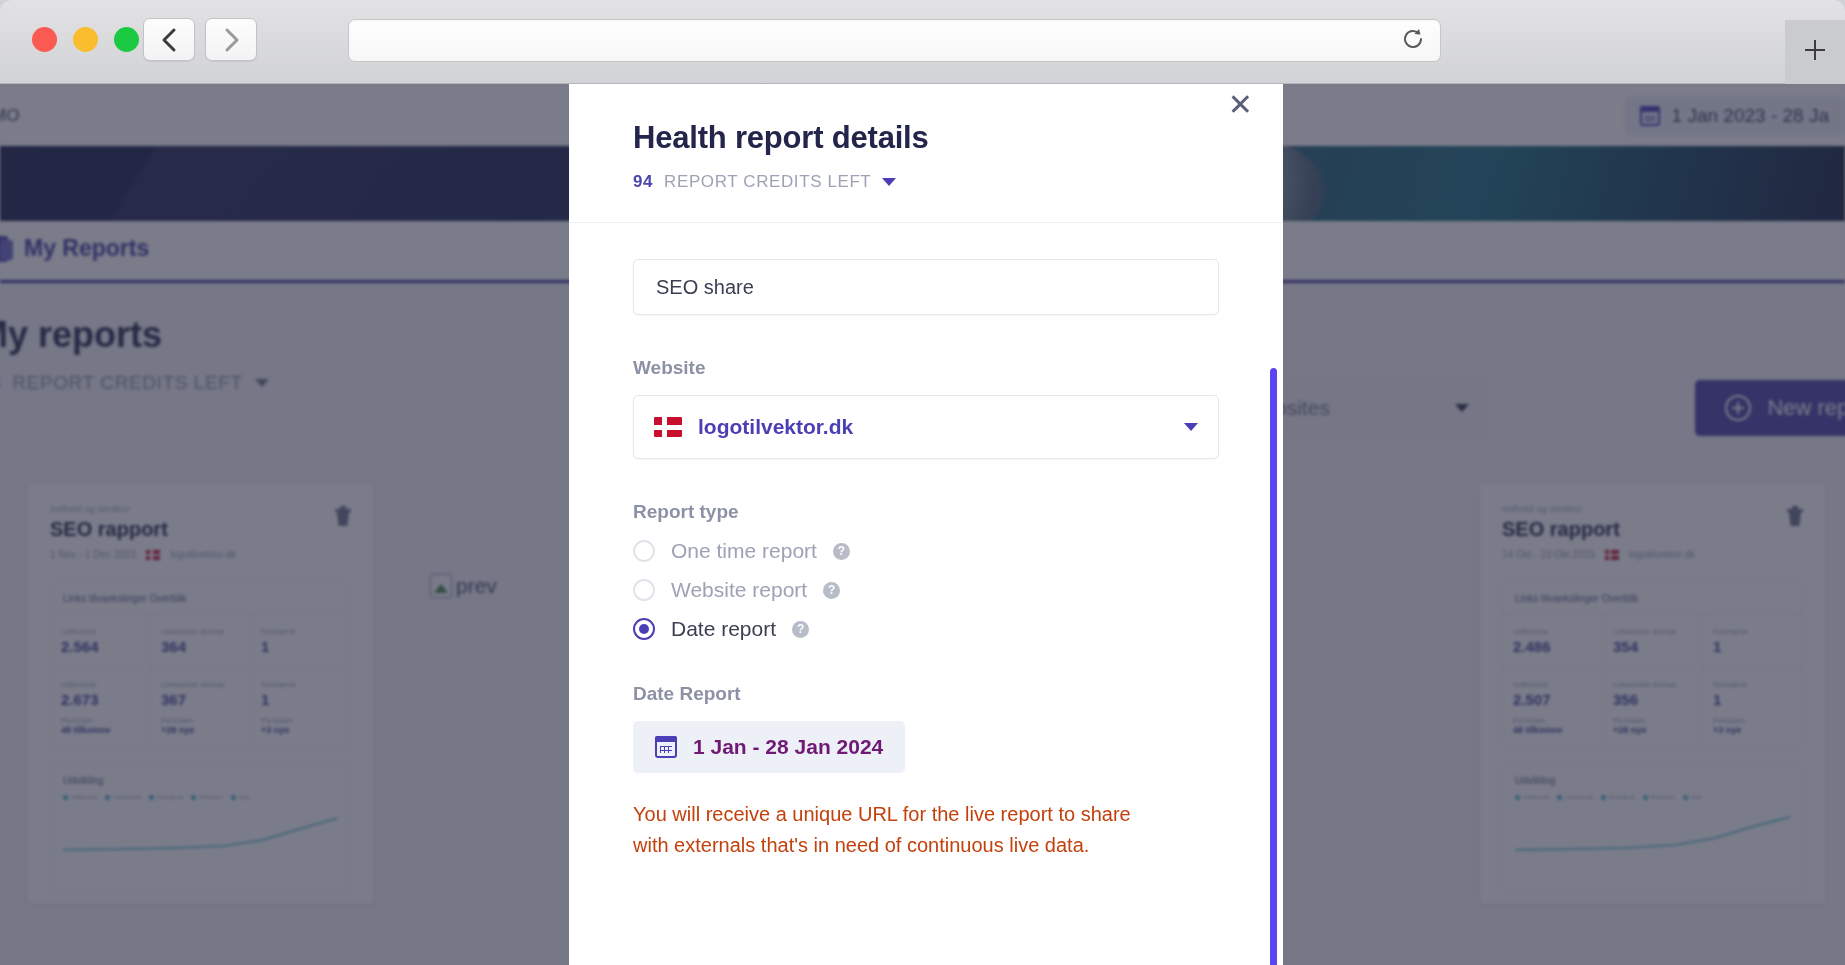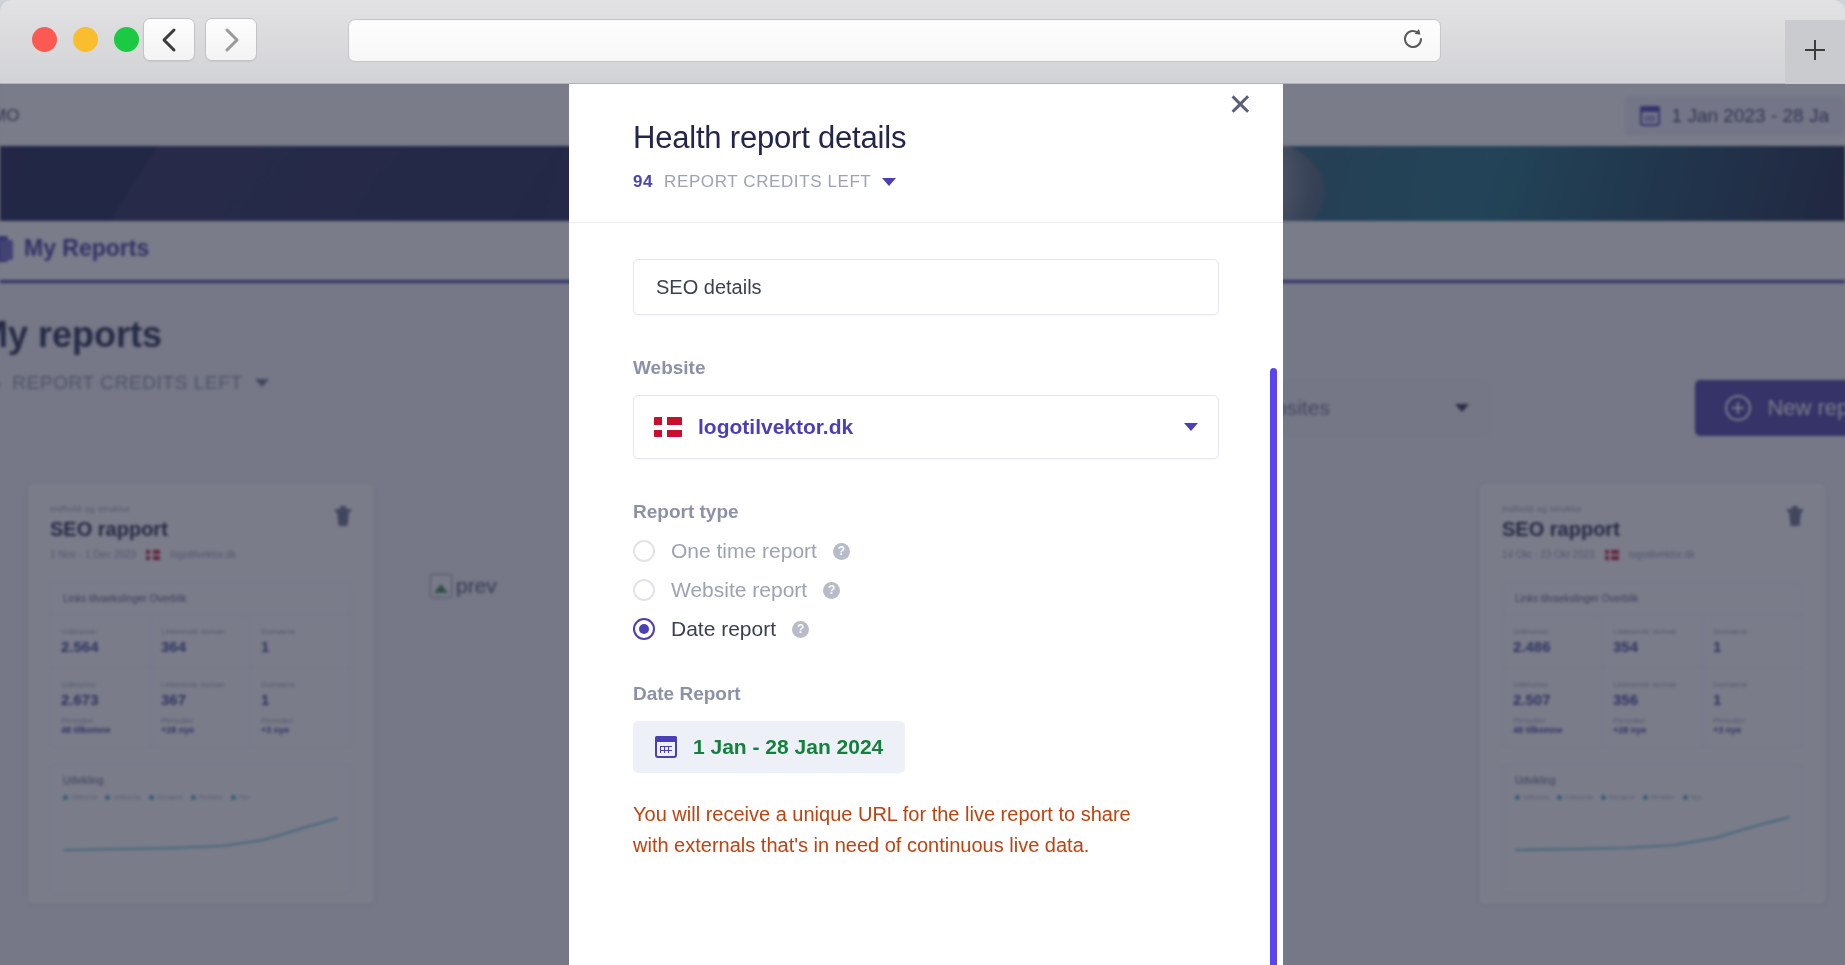--- a/index.html
+++ b/index.html
@@ -199,21 +199,21 @@
   }
 
   #modal {
     position: absolute; top: 84px; left: 569px;
     width: 714px; height: 881px;
     background: #ffffff;
     display: flex; flex-direction: column;
     overflow: hidden;
   }
   #modal-header { padding: 36px 64px 30px 64px; border-bottom: 1px solid #eeeff3; position: relative; }
-  #modal-title { font-size: 31px; font-weight: normal; color: #23254a; letter-spacing: -.2px; }
+  #modal-title { font-size: 31px; font-weight: bold; color: #23254a; letter-spacing: -.2px; }
   #modal-credits {
     margin-top: 16px; font-size: 17px; letter-spacing: .6px;
     color: #9da2b4; display: flex; align-items: center; gap: 11px;
   }
   #modal-credits .credit-num { color: #4b46ad; font-weight: bold; }
   #modal-close {
     position: absolute; right: 30px; top: 6px;
     font-size: 30px; color: #5b6079; line-height: 1;
     font-family: "DejaVu Sans", sans-serif;
   }
@@ -260,21 +260,21 @@
   .radio-row.selected .radio-label { color: #3b3f52; }
   .help-icon {
     width: 17px; height: 17px; border-radius: 50%; background: #b8bcc9;
     color: #fff; font-size: 12px; font-weight: bold;
     display: flex; align-items: center; justify-content: center; flex:0 0 auto;
   }
 
   #date-range-btn {
     display: inline-flex; align-items: center; gap: 16px;
     height: 52px; padding: 0 22px; background: #eef0f8; border-radius: 5px;
-    font-size: 21px; font-weight: bold; color: #15803d;
+    font-size: 21px; font-weight: bold; color: #701a75;
   }
   .cal-icon {
     width: 22px; height: 22px; border: 2px solid #4a3fb5; border-radius: 3px;
     position: relative; flex:0 0 auto;
   }
   .cal-icon:before {
     content:""; position:absolute; left:-2px; top:-2px; right:-2px; height:6px;
     background:#4a3fb5; border-top-left-radius:2px; border-top-right-radius:2px;
   }
   .cal-icon:after {
@@ -541,21 +541,21 @@
       <span class="credit-num">94</span>
       <span>REPORT CREDITS LEFT</span>
       <span class="caret-down"></span>
     </div>
     <div id="modal-close">✕</div>
   </div>
 
   <div id="modal-body">
 
     <div class="field-group">
-      <div id="report-name-input">SEO details</div>
+      <div id="report-name-input">SEO share</div>
     </div>
 
     <div class="field-group">
       <div class="field-label">Website</div>
       <div id="website-select">
         <span class="dk-flag"></span>
         <span id="website-select-value">logotilvektor.dk</span>
         <span class="caret-down"></span>
       </div>
     </div>

